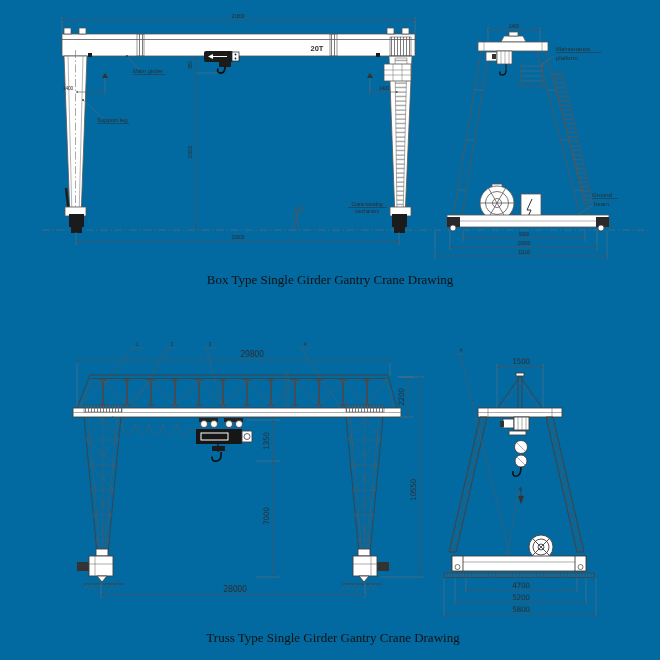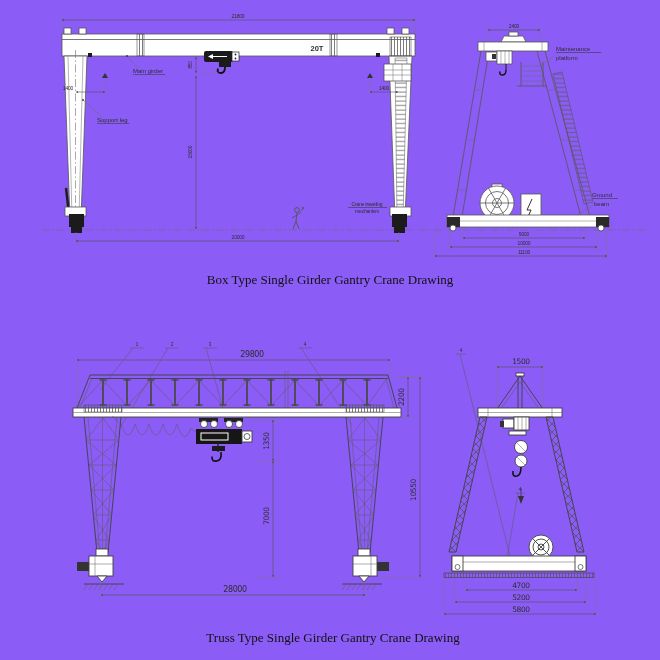--- a/index.html
+++ b/index.html
@@ -1,16 +1,16 @@
 <!DOCTYPE html>
 <html><head>
 <meta charset="utf-8">
 <style>
   html,body{margin:0;padding:0;background:#ffffff;}
-  .canvas{position:relative;width:660px;height:660px;background:#8b5cf6;overflow:hidden;}
+  .canvas{position:relative;width:660px;height:660px;background:#0369a1;overflow:hidden;}
   svg{position:absolute;left:0;top:0;}
   text{font-family:"Liberation Sans",sans-serif;fill:#2e2e2e;}
   .t45{font-size:4.5px;letter-spacing:-0.2px;}
   .t5{font-size:5px;letter-spacing:-0.2px;}
   .t6{font-size:6px;}
   .t75{font-size:7.5px;font-weight:bold;}
   .cad7{font-size:7.5px;letter-spacing:-0.4px;font-family:"DejaVu Sans",sans-serif;}
   .cad8{font-size:8px;letter-spacing:-0.4px;font-family:"DejaVu Sans",sans-serif;}
   .cap{font-family:"Liberation Serif",serif;font-size:13px;fill:#111;}
   .ln{stroke:#565656;stroke-width:0.8;fill:none;}

